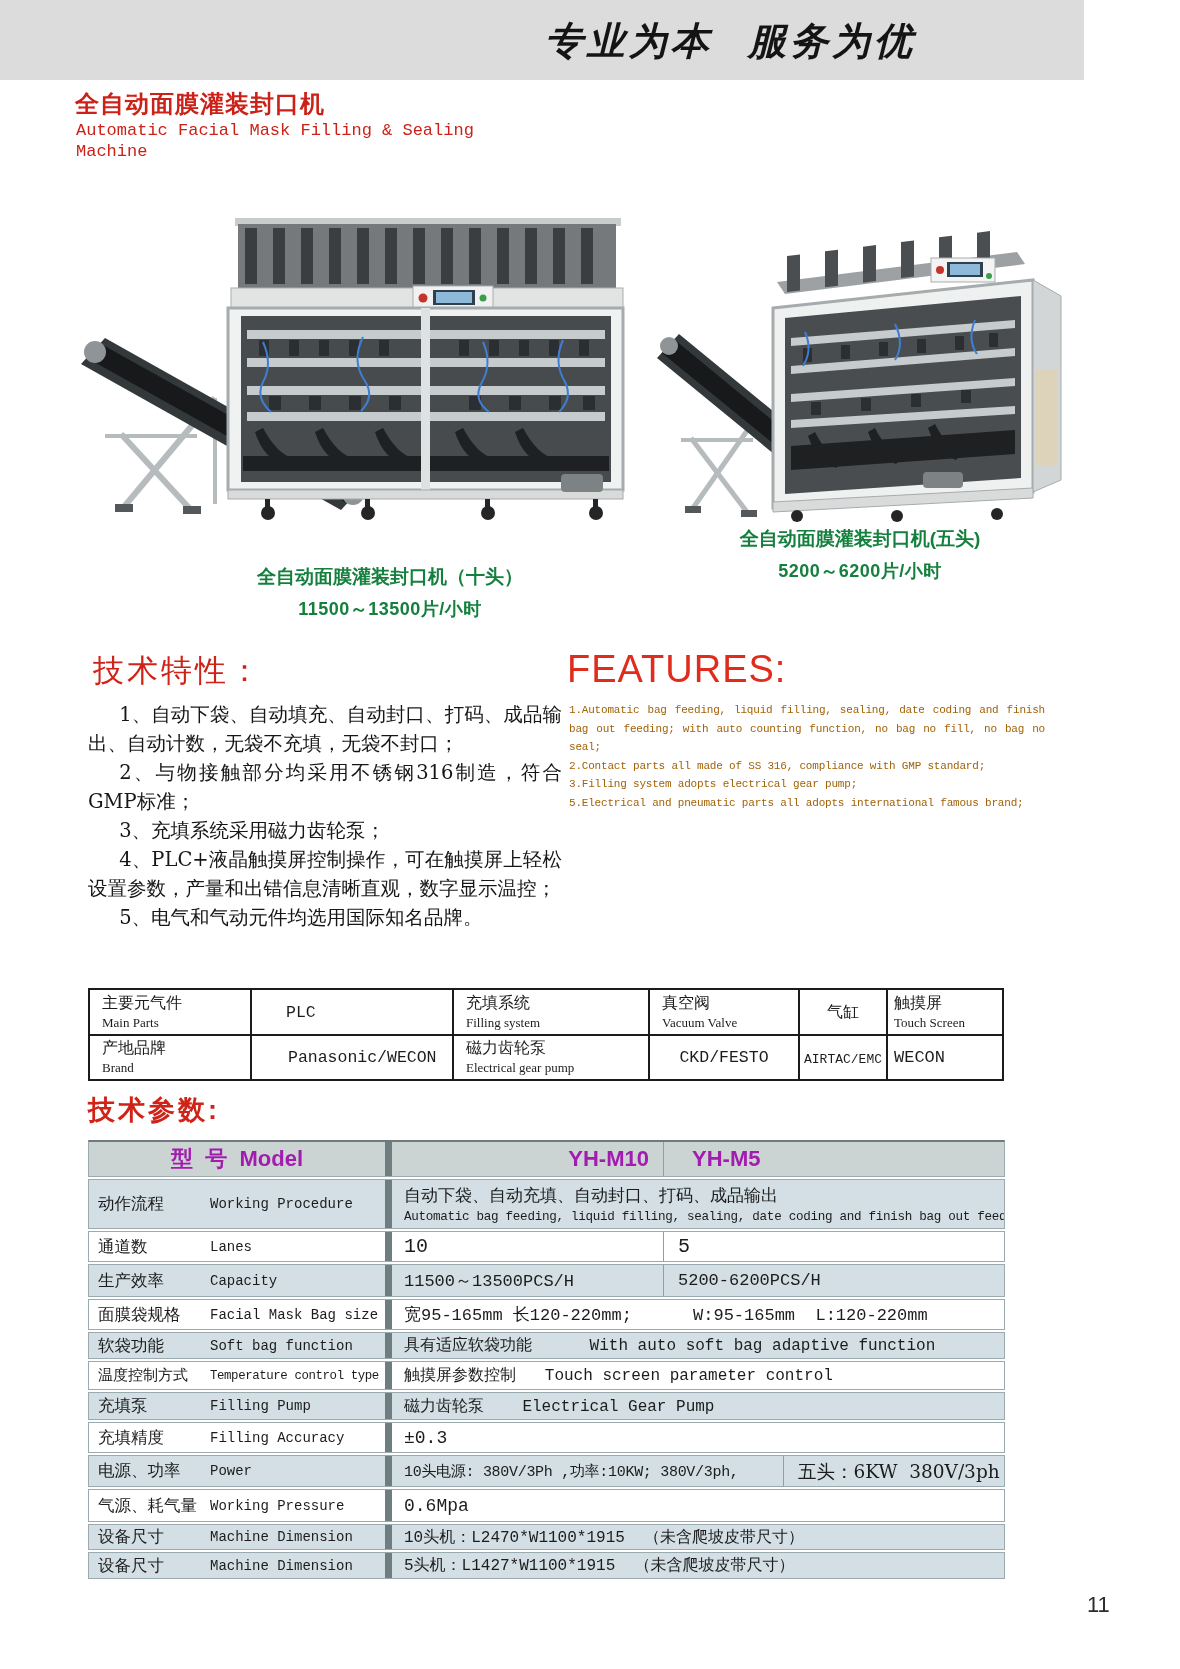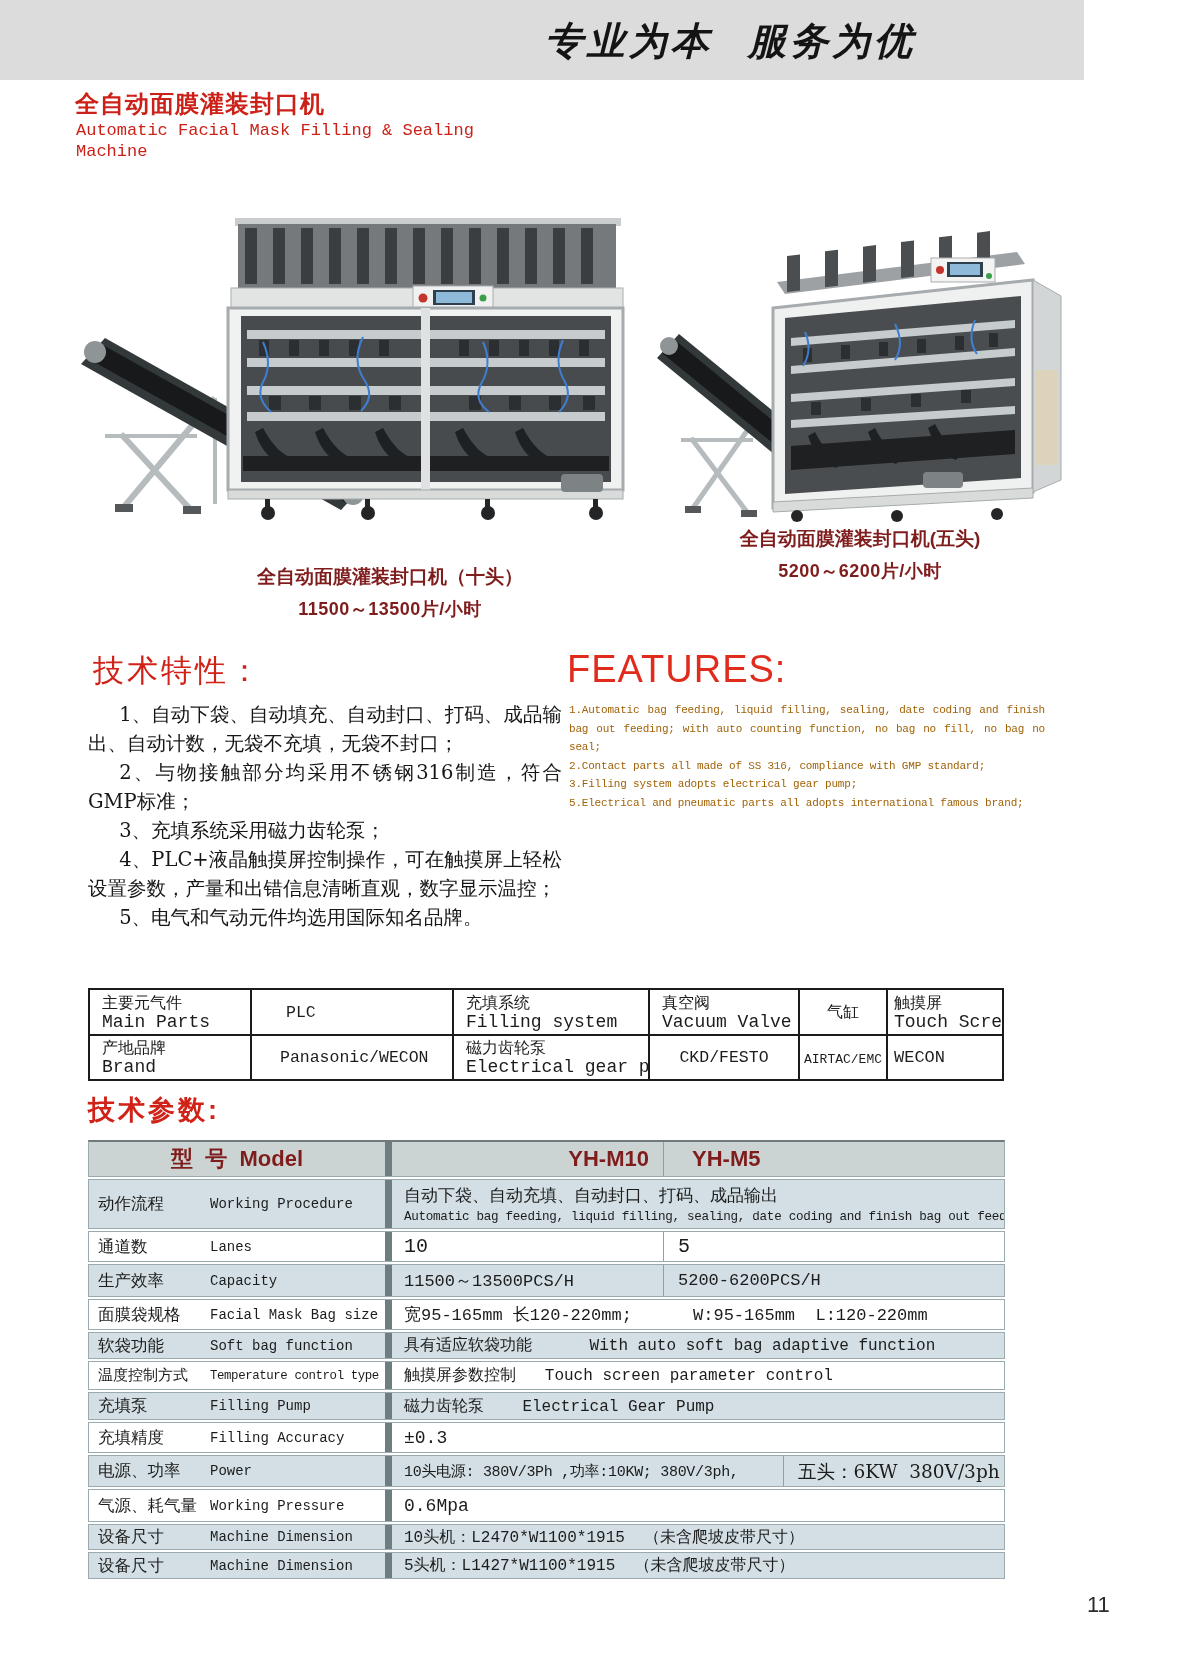--- a/index.html
+++ b/index.html
@@ -16,21 +16,21 @@
   .title-zh{position:absolute;left:75px;top:88px;font-size:24px;font-weight:bold;
             color:#cc2118;letter-spacing:1px;}
   .title-en{position:absolute;left:76px;top:120px;font-family:"Liberation Mono","DejaVu Sans Mono",monospace;
             font-size:17px;line-height:21px;color:#cc2118;}
 
   
   .mach-l{position:absolute;left:63px;top:192px;width:577px;height:334px;}
   .mach-r{position:absolute;left:645px;top:220px;width:427px;height:304px;}
 
   
-  .cap{position:absolute;text-align:center;color:#7f1d1d;font-weight:bold;}
+  .cap{position:absolute;text-align:center;color:#15803d;font-weight:bold;}
   .cap-l{left:190px;top:564px;width:400px;}
   .cap-r{left:680px;top:526px;width:360px;}
   .cap .l1{font-size:19px;}
   .cap .l2{font-size:18px;margin-top:7px;letter-spacing:.5px;}
 
   
   .tech-head{position:absolute;left:93px;top:650px;font-size:31px;font-weight:normal;
              color:#d02217;letter-spacing:3px;}
   .tech-body{position:absolute;left:88px;top:700px;width:474px;
              font-family:"DejaVu Serif","Liberation Serif",serif;font-size:19.5px;
@@ -43,21 +43,21 @@
              font-family:"Liberation Mono","DejaVu Sans Mono",monospace;
              font-size:11px;line-height:18.6px;color:#a16207;text-align:justify;
              letter-spacing:-0.2px;}
   .feat-body p{margin:0;}
 
   
   table.mparts{position:absolute;left:88px;top:988px;width:914px;border-collapse:collapse;
                table-layout:fixed;}
   table.mparts td{border:2px solid #1b1b1b;vertical-align:middle;padding:2px 2px 2px 12px;overflow:hidden;}
   .tzh{display:block;font-family:"DejaVu Serif","Liberation Serif",serif;font-size:16px;line-height:20px;}
-  .ten{display:block;font-family:Liberation Mono, monospace;font-size:18px;line-height:19px;white-space:nowrap;}
+  .ten{display:block;font-family:Liberation Serif, serif;font-size:13px;line-height:19px;white-space:nowrap;}
   .tval{font-family:"Liberation Mono","DejaVu Sans Mono",monospace;font-size:16.5px;}
   .ctr{text-align:center;padding-left:2px !important;}
   .f13{font-size:13px;}
 
   
   .param-head{position:absolute;left:88px;top:1092px;font-size:27px;font-weight:bold;
               color:#d02217;letter-spacing:3px;}
 
   
   .ptable{position:absolute;left:88px;top:1140px;width:917px;}
@@ -72,21 +72,21 @@
   .pd{width:7px;flex:none;background:#6e7e80;}
   .pvalue{flex:1;display:flex;align-items:center;padding-left:12px;overflow:hidden;box-sizing:border-box;}
   .pvalue.split{padding-left:0;}
   .pvalue.col{flex-direction:column;align-items:flex-start;justify-content:center;gap:3px;}
   .pv{font-family:"Liberation Mono","DejaVu Sans Mono",monospace;font-size:17px;white-space:pre;}
   .v1{width:272px;flex:none;display:flex;align-items:center;padding-left:12px;
       border-right:1px solid #8fa0a4;box-sizing:border-box;align-self:stretch;}
   .v1w{width:392px;}
   .v2{flex:1;display:flex;align-items:center;padding-left:14px;align-self:stretch;}
   .ph .plabel{justify-content:center;padding-left:0;}
-  .ph .pv{font-family:"Liberation Sans",sans-serif;font-weight:bold;font-size:22px;color:#7f1d1d;}
+  .ph .pv{font-family:"Liberation Sans",sans-serif;font-weight:bold;font-size:22px;color:#a21caf;}
   .ph .v1{justify-content:flex-end;padding-right:14px;}
   .ph .v2{padding-left:28px;}
   .wp1{font-family:"DejaVu Serif","Liberation Serif",serif;font-size:17px;white-space:pre;}
   .wp2{font-family:"Liberation Mono","DejaVu Sans Mono",monospace;font-size:12.6px;
        letter-spacing:-0.3px;white-space:pre;}
   .f20{font-size:20px;}
   .f18{font-size:18px;}
   .f16{font-size:16px;}
   .f15{font-size:15px;letter-spacing:-0.3px;}
   .serif19{font-family:"DejaVu Serif","Liberation Serif",serif;font-size:18.5px;}
@@ -341,21 +341,21 @@
       <td style="padding-left:6px">
         <span class="tzh">触摸屏</span>
         <span class="ten">Touch Screen</span>
           </td>
     </tr>
     <tr style="height:44px">
       <td>
         <span class="tzh">产地品牌</span>
         <span class="ten">Brand</span>
           </td>
-      <td style="padding-left:28px">
+      <td style="padding-left:36px">
         <span class="tval">Panasonic/WECON</span></td>
       <td>
         <span class="tzh">磁力齿轮泵</span>
         <span class="ten">Electrical gear pump</span>
           </td>
       <td class="ctr">
         <span class="tval">CKD/FESTO</span></td>
       <td class="ctr">
         <span class="tval f13">AIRTAC/EMC</span></td>
       <td style="padding-left:6px">

